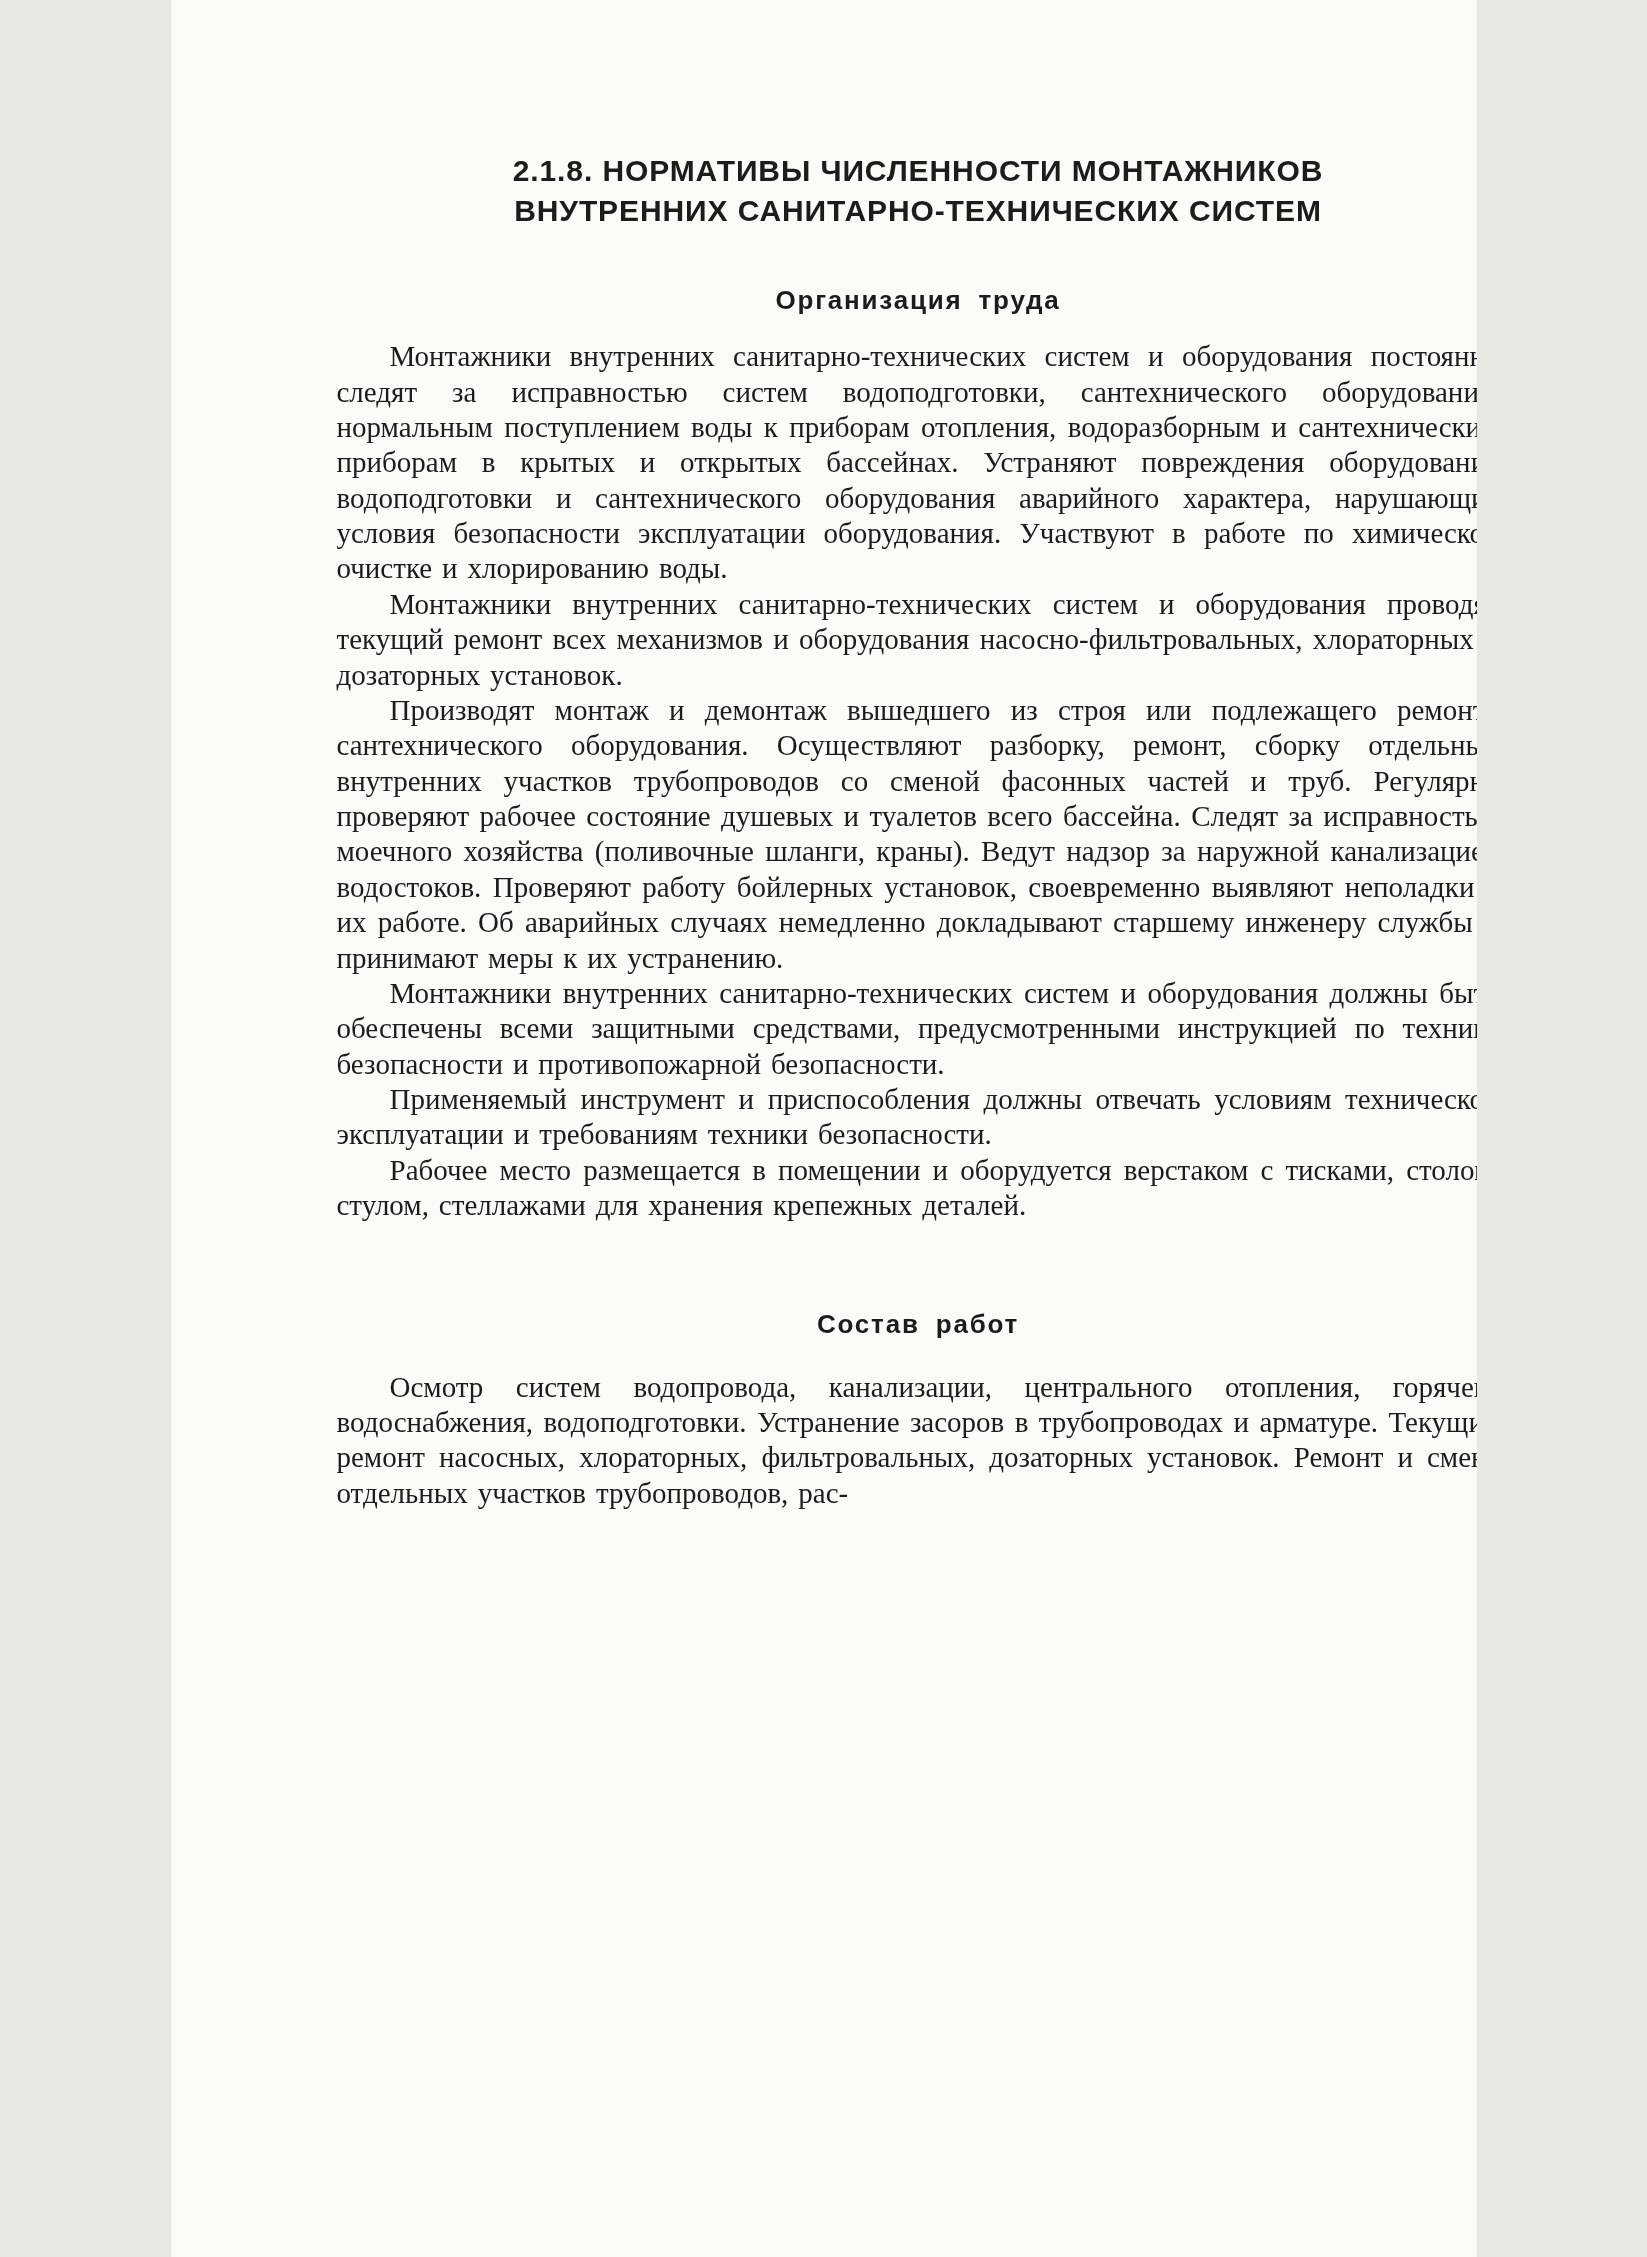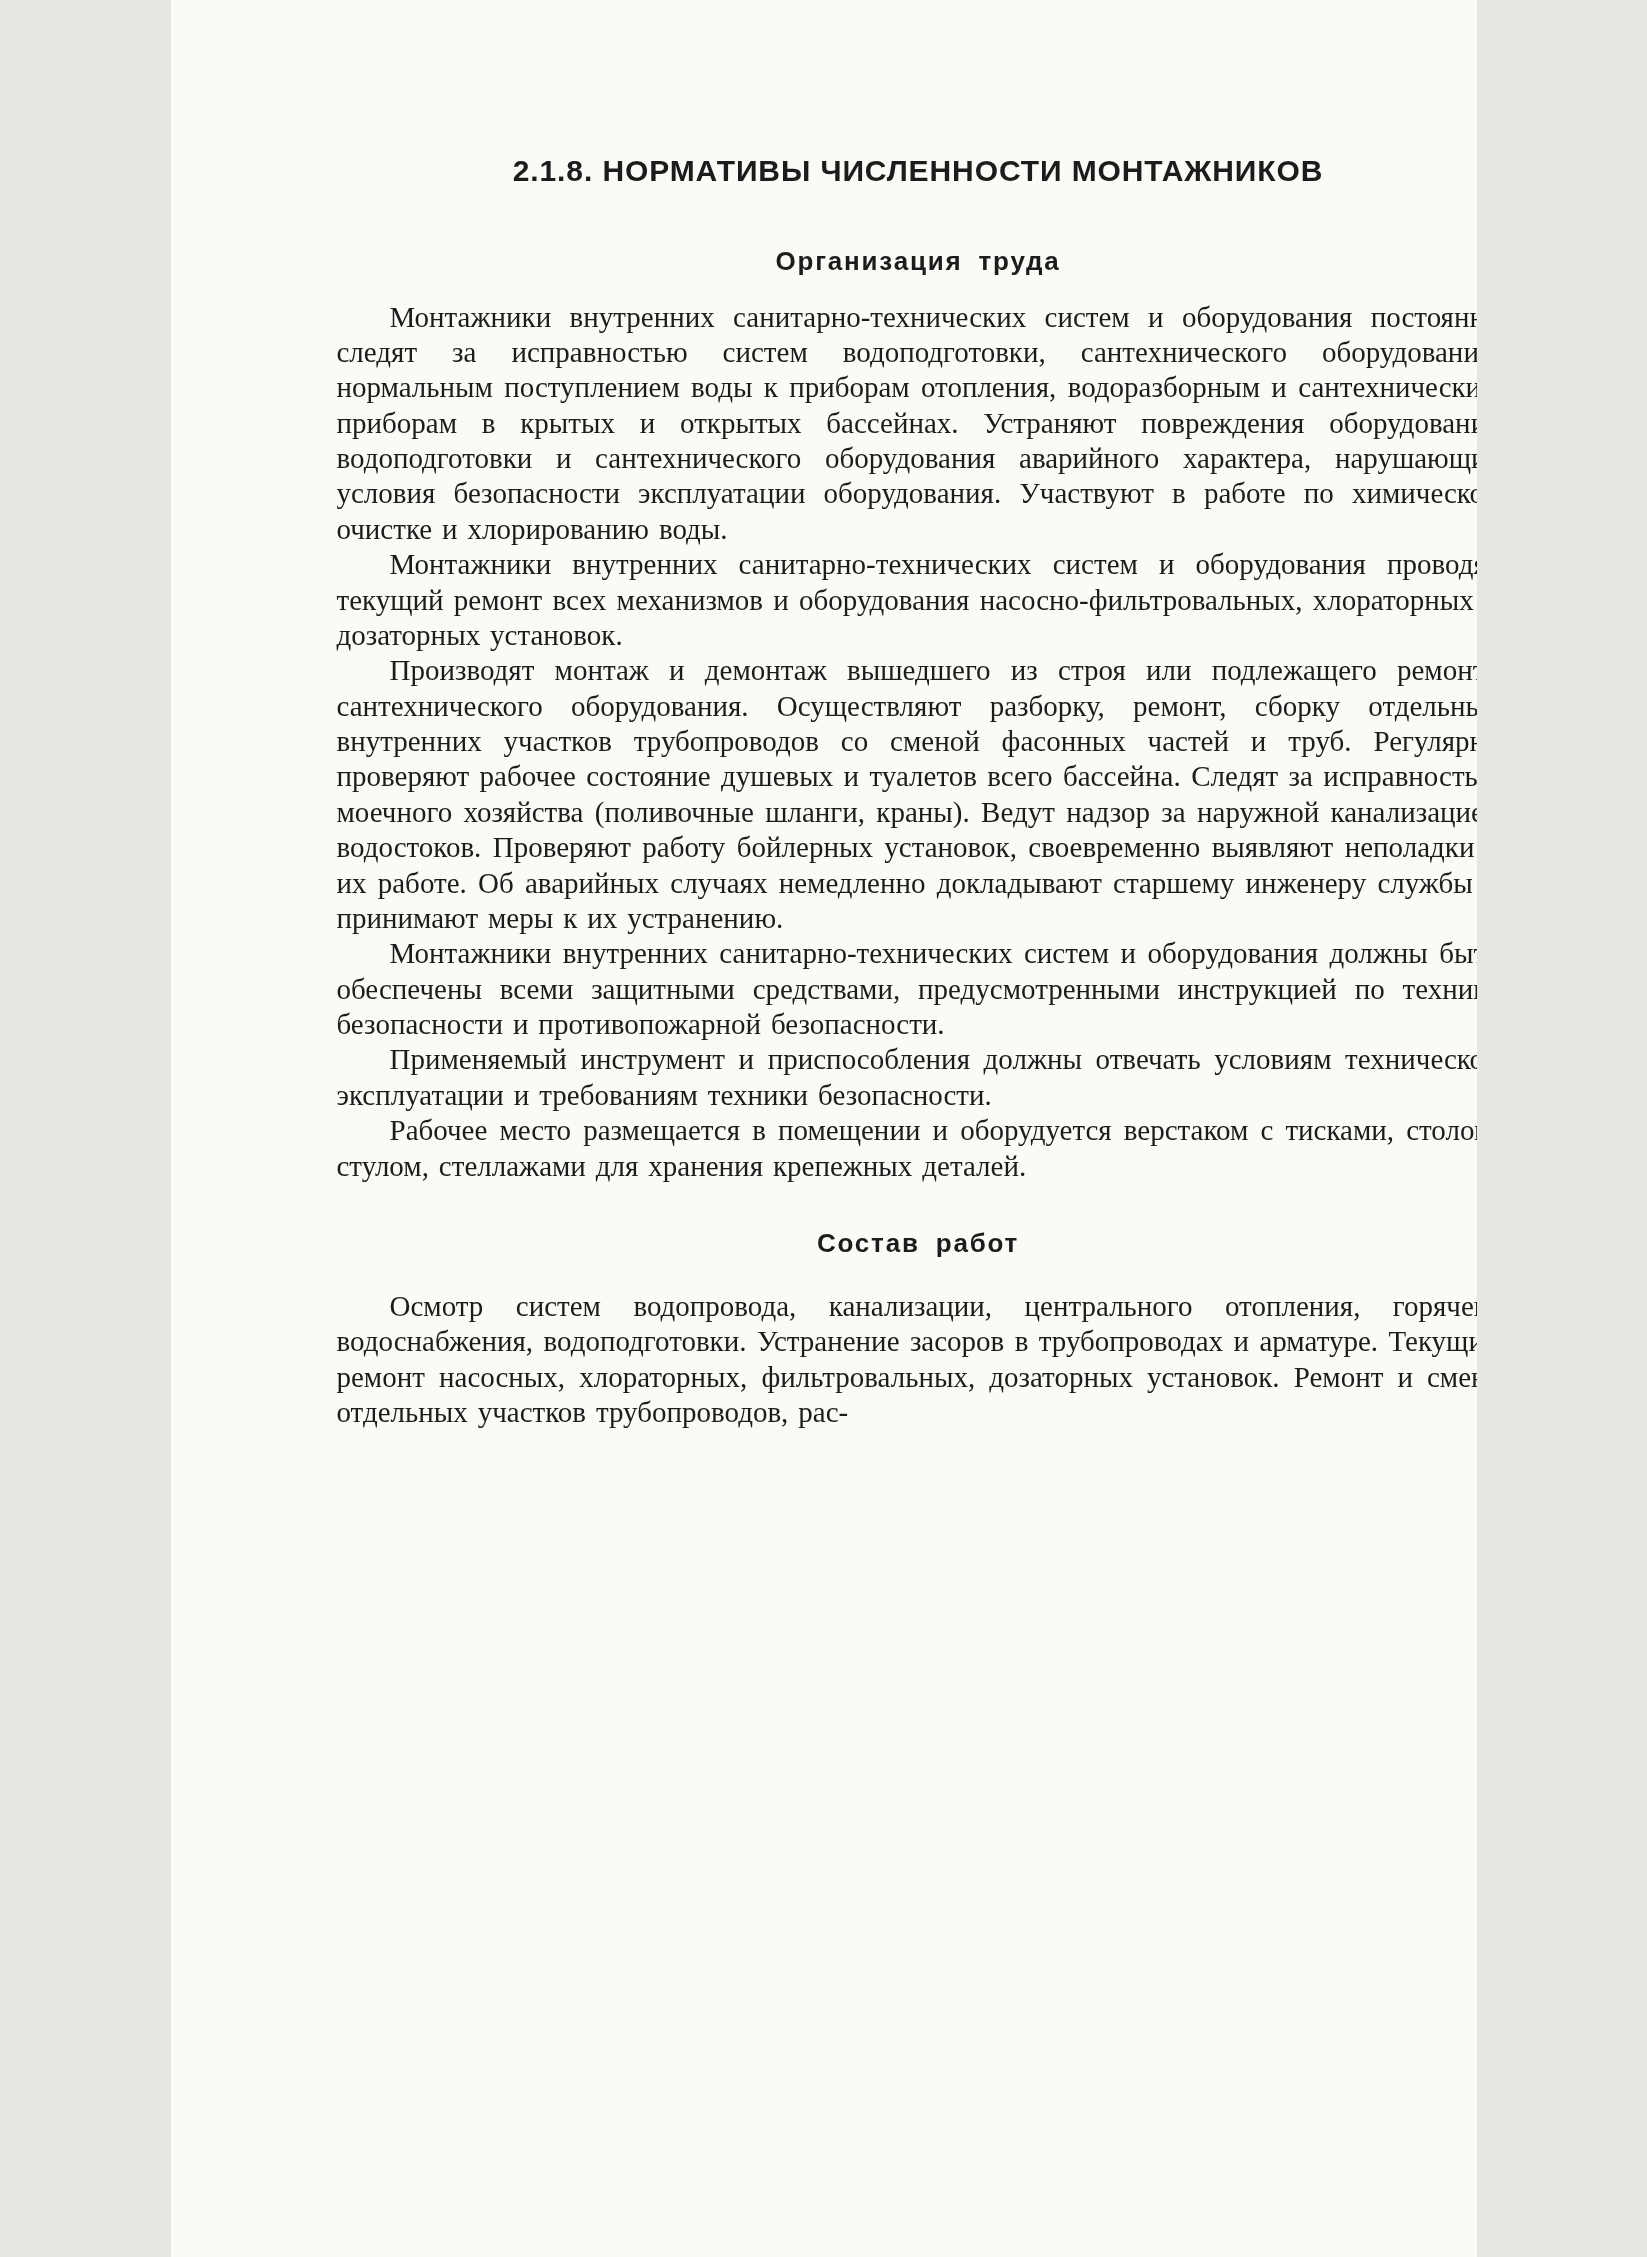--- a/index.html
+++ b/index.html
@@ -35,21 +35,21 @@
   .section-heading {
     font-family: "Liberation Sans", sans-serif;
     font-weight: bold;
     font-size: 26px;
     letter-spacing: 1.8px;
     text-align: center;
     margin: 0 0 23px 0;
     word-spacing: 7px;
   }
   .section-heading.second {
-    margin-top: 44px;
+    margin-top: 85px;
     margin-bottom: 30px;
   }
   .body-text p {
     font-size: 29px;
     line-height: 1.22;
     font-weight: normal;
     text-align: justify;
     text-indent: 53px;
     margin: 0;
     word-spacing: 2.7px;
@@ -64,20 +64,21 @@
   }
 </style>
 </head>
 <body>
 
 <div class="page">
   <div class="content">
 
     <div class="chapter-title">
       <div>2.1.8. НОРМАТИВЫ ЧИСЛЕННОСТИ МОНТАЖНИКОВ</div>
+      <div>ВНУТРЕННИХ САНИТАРНО-ТЕХНИЧЕСКИХ СИСТЕМ</div>
     </div>
 
     <div class="section-heading">Организация труда</div>
 
     <div class="body-text">
       <p>Монтажники внутренних санитарно-технических систем и оборудования постоянно следят за исправностью систем водоподготовки, сантехнического оборудования, нормальным поступлением воды к приборам отопления, водоразборным и сантехническим приборам в крытых и открытых бассейнах. Устраняют повреждения оборудования водоподготовки и сантехнического оборудования аварийного характера, нарушающие условия безопасности эксплуатации оборудования. Участвуют в работе по химической очистке и хлорированию воды.</p>
       <p>Монтажники внутренних санитарно-технических систем и оборудования проводят текущий ремонт всех механизмов и оборудования насосно-фильтровальных, хлораторных и дозаторных установок.</p>
       <p>Производят монтаж и демонтаж вышедшего из строя или подлежащего ремонту сантехнического оборудования. Осуществляют разборку, ремонт, сборку отдельных внутренних участков трубопроводов со сменой фасонных частей и труб. Регулярно проверяют рабочее состояние душевых и туалетов всего бассейна. Следят за исправностью моечного хозяйства (поливочные шланги, краны). Ведут надзор за наружной канализацией водостоков. Проверяют работу бойлерных установок, своевременно выявляют неполадки в их работе. Об аварийных случаях немедленно докладывают старшему инженеру службы и принимают меры к их устранению.</p>
       <p>Монтажники внутренних санитарно-технических систем и оборудования должны быть обеспечены всеми защитными средствами, предусмотренными инструкцией по технике безопасности и противопожарной безопасности.</p>
       <p>Применяемый инструмент и приспособления должны отвечать условиям технической эксплуатации и требованиям техники безопасности.</p>

